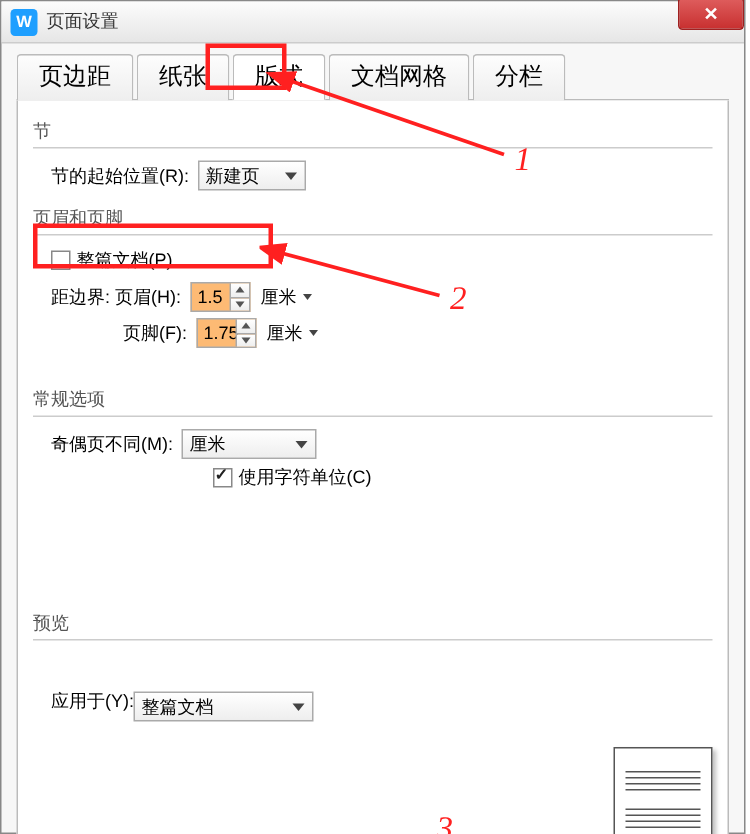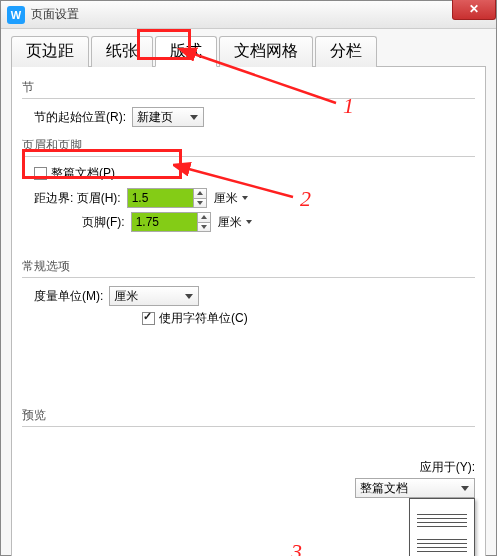--- a/index.html
+++ b/index.html
@@ -15,21 +15,21 @@
     .tab.active { background: #fff; border-bottom: 1px solid #fff; }
     .panel { border: 1px solid #bbb; border-top: none; background: #fff; padding: 8px 10px; height: 498px; }
     .section-title { color: #555; margin: 4px 0 2px 0; }
     .divider { border-top: 1px solid #ccc; margin: 2px 0 8px 0; }
     .row { display: flex; align-items: center; margin: 4px 0; }
     .indent { padding-left: 12px; }
     .select { border: 1px solid #aaa; background: linear-gradient(#fff, #eee); height: 20px; padding: 0 30px 0 4px; position: relative; font-size: 12px; display: inline-flex; align-items: center; min-width: 60px; }
     .select::after { content: ""; position: absolute; right: 5px; top: 7px; border-left: 4px solid transparent; border-right: 4px solid transparent; border-top: 5px solid #444; }
     .checkbox { width: 13px; height: 13px; border: 1px solid #888; background: #fff; margin-right: 4px; position: relative; }
     .checkbox.checked::after { content: "✓"; position: absolute; top: -3px; left: 0; font-size: 11px; color: #222; font-weight: bold; }
-    .spinner { border: 1px solid #aaa; background: #84cc16; height: 20px; width: 80px; display: flex; align-items: center; position: relative; padding: 0 14px 0 4px; }
+    .spinner { border: 1px solid #aaa; background: #fdba74; height: 20px; width: 40px; display: flex; align-items: center; position: relative; padding: 0 14px 0 4px; }
     .spinner-btns { position: absolute; right: 0; top: 0; width: 13px; height: 100%; border-left: 1px solid #aaa; display: flex; flex-direction: column; }
     .spinner-up, .spinner-down { flex: 1; background: linear-gradient(#fff, #eee); display: flex; align-items: center; justify-content: center; }
     .spinner-up::after { content: ""; border-left: 3px solid transparent; border-right: 3px solid transparent; border-bottom: 4px solid #555; }
     .spinner-down::after { content: ""; border-left: 3px solid transparent; border-right: 3px solid transparent; border-top: 4px solid #555; }
     .spinner-down { border-top: 1px solid #aaa; }
     .unit-sel { border: 1px solid transparent; padding: 0 12px 0 2px; position: relative; font-size: 12px; margin-left: 4px; }
     .unit-sel::after { content: ""; position: absolute; right: 2px; top: 6px; border-left: 3px solid transparent; border-right: 3px solid transparent; border-top: 4px solid #444; }
     .redbox { border: 3px solid #ff2020; position: absolute; pointer-events: none; }
     .annot { position: absolute; color: #ff2020; font-size: 22px; font-style: italic; font-family: "Times New Roman", serif; }
     svg.arrow { position: absolute; pointer-events: none; }
@@ -94,34 +94,34 @@
               <div class="spinner-up"></div>
               <div class="spinner-down"></div>
             </div>
         </div>
         <span class="unit-sel">厘米</span>
       </div>
 
       <div class="section-title" style="margin-top:26px">常规选项</div>
       <div class="divider"></div>
       <div class="row indent">
-        <span>度量单位(M):</span>
+        <span>奇偶页不同(M):</span>
         <span style="width:6px"></span>
         <div class="select" style="min-width:90px">
             <span>厘米</span>
           </div>
       </div>
       <div class="row" style="padding-left:120px">
         <div class="checkbox checked"></div>
         <span>使用字符单位(C)</span>
       </div>
 
       <div class="section-title" style="margin-top:80px">预览</div>
       <div class="divider"></div>
-      <div class="row indent" style="flex-direction:column; align-items:flex-end; position:relative;margin-top:32px;">
+      <div class="row indent" style="align-items:flex-start; position:relative;margin-top:32px;">
         <span>应用于(Y):</span>
         <div class="select" style="min-width:120px; margin-top:2px">
             <span>整篇文档</span>
           </div>
       </div>
 
       <div class="preview-page">
         <div class="preview-line"></div>
           <div class="preview-line"></div>
           <div class="preview-line"></div>

